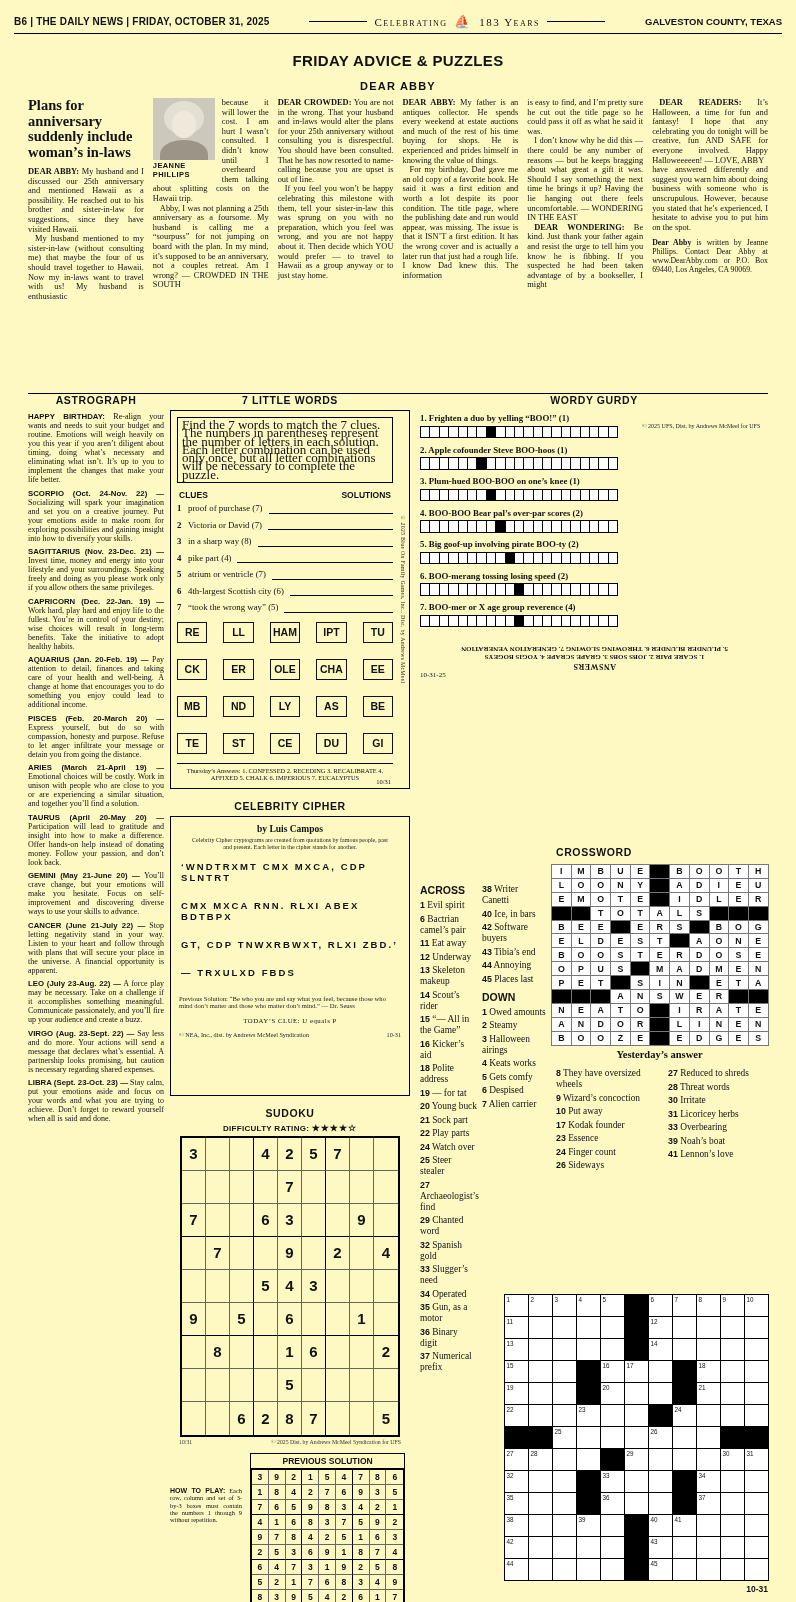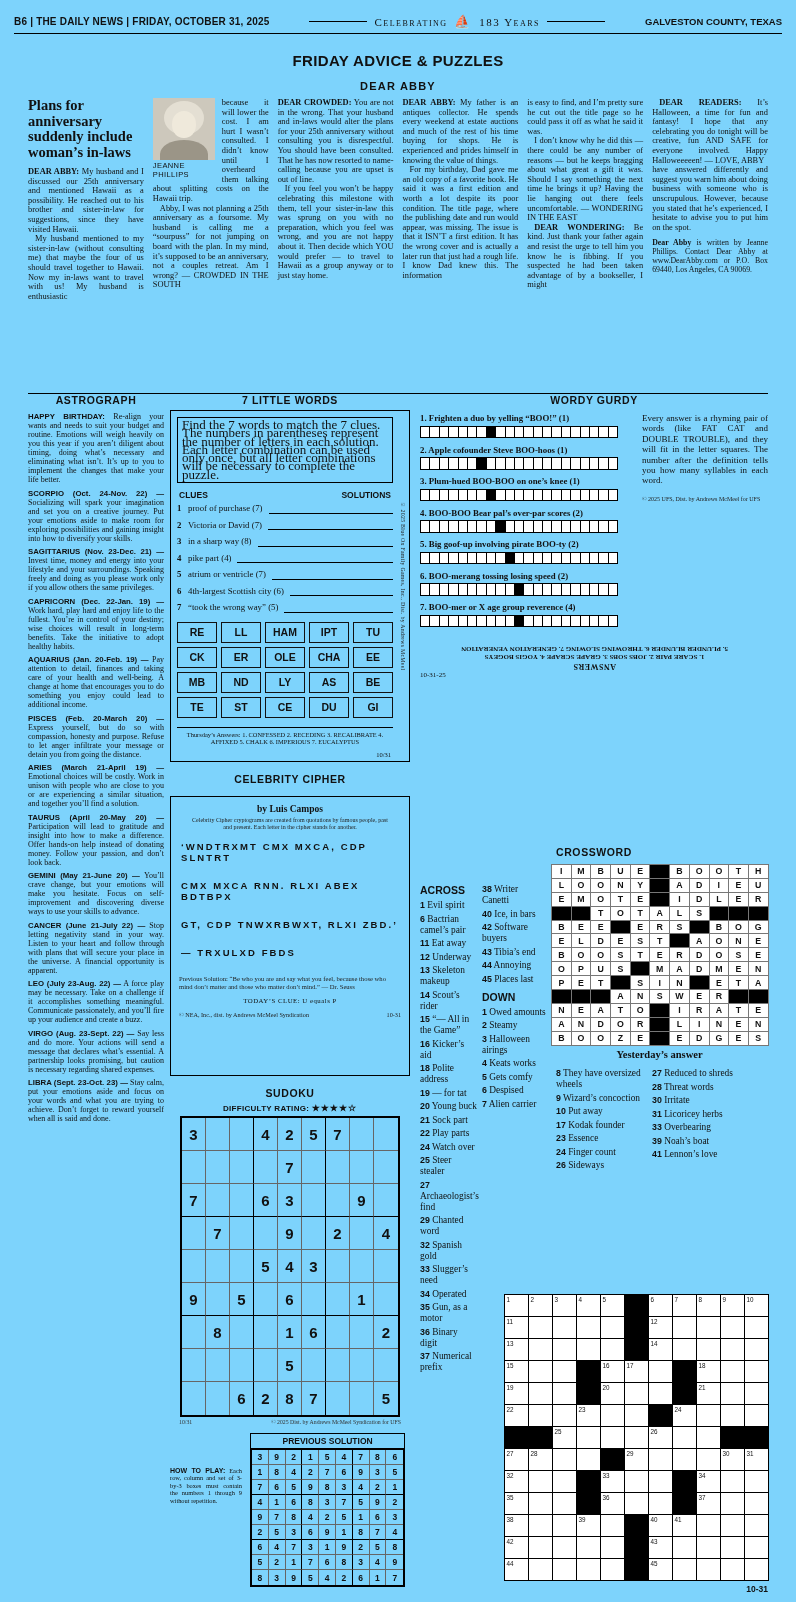--- a/index.html
+++ b/index.html
@@ -1,17 +1,17 @@
 <!DOCTYPE html>
 <html><head>
 <meta charset="utf-8">
 <style>
   *{margin:0;padding:0;box-sizing:border-box;}
   html,body{background:#fff;}
-  .page{position:relative;width:796px;height:1602px;background:#7dd3fc;color:#111;
+  .page{position:relative;width:796px;height:1602px;background:#fef9c3;color:#111;
         font-family:"Liberation Serif",serif;overflow:hidden;}
 
   
   .masthead{position:absolute;top:10px;left:14px;right:14px;height:24px;display:flex;
             align-items:center;justify-content:space-between;border-bottom:1.5px solid #000;
             font-family:"Liberation Sans",sans-serif;}
   .mast-left{font-size:10px;font-weight:bold;letter-spacing:.2px;}
   .mast-center{display:flex;align-items:center;gap:7px;font-family:"Liberation Serif",serif;
                font-size:11px;font-variant:small-caps;letter-spacing:1.5px;}
   .mast-rule{width:58px;height:1px;background:#000;}
@@ -28,21 +28,21 @@
   .da-col{flex:1;font-size:8.4px;line-height:9.6px;text-align:justify;}
   .da-headline{font-weight:bold;font-size:14.5px;line-height:15.5px;text-align:left;margin-bottom:7px;}
   .para{margin:0;}
   .para.ind{text-indent:7px;}
   .lead{font-weight:bold;}
   .photo-wrap{float:left;width:64px;margin:0 5px 2px 0;}
   .photo{width:62px;height:62px;background:#cdc8bc;position:relative;overflow:hidden;}
   .ph-hair{position:absolute;top:3px;left:11px;width:40px;height:34px;background:#e4dfd3;border-radius:50%;}
   .ph-face{position:absolute;top:13px;left:19px;width:24px;height:27px;background:#efe9db;border-radius:48%;}
   .ph-body{position:absolute;bottom:-8px;left:7px;width:48px;height:28px;background:#9b9587;border-radius:50% 50% 0 0;}
-  .photo-caption{font-family:"Liberation Sans",sans-serif;font-weight:normal;font-size:7.5px;
+  .photo-caption{font-family:"Liberation Sans",sans-serif;font-weight:bold;font-size:7.5px;
                  line-height:8.6px;margin-top:2px;letter-spacing:.4px;text-align:left;}
   .da-footer{margin-top:7px;font-size:7.8px;line-height:8.8px;text-align:justify;}
   .da-footer b{font-weight:bold;}
 
   
   .astrograph{position:absolute;top:394px;left:28px;width:136px;}
   .puz-title{text-align:center;font-family:"Liberation Sans",sans-serif;font-weight:bold;
              font-size:10.5px;letter-spacing:.6px;}
   .astro-entries{margin-top:6px;}
   .astro-entry{font-size:8px;line-height:9px;text-align:justify;margin-bottom:4.5px;}
@@ -53,31 +53,31 @@
 
   
   .slw-box{border:1.5px solid #000;margin-top:4px;padding:6px 16px 6px 6px;position:relative;min-height:352px;}
   .slw-instr{border:1px solid #000;font-size:13px;line-height:8.3px;padding:3px 4px;text-align:left;}
   .slw-headrow{display:flex;justify-content:space-between;font-weight:bold;font-size:8.5px;
                margin:7px 2px 4px;font-family:"Liberation Sans",sans-serif;}
   .slw-row{display:flex;align-items:flex-end;margin-bottom:7px;font-size:8.8px;line-height:9.5px;}
   .slw-num{font-weight:bold;width:11px;flex:none;}
   .slw-clue{white-space:nowrap;}
   .slw-line{flex:1;border-bottom:.8px solid #000;margin-left:6px;min-width:55px;height:2px;}
-  .slw-tiles{display:grid;grid-template-columns:repeat(5,1fr);gap:4px;margin:9px 0;}
+  .slw-tiles{display:grid;grid-template-columns:repeat(5,1fr);gap:16px;margin:9px 0;}
   .tile{border:1.5px solid #111;height:21px;display:flex;align-items:center;justify-content:center;
         font-family:"Liberation Sans",sans-serif;font-weight:bold;font-size:10.5px;}
   .slw-answers{font-size:6.4px;line-height:7.6px;text-align:center;border-top:1px solid #000;padding:3px 2px 0;}
   .slw-date{position:absolute;right:18px;bottom:3px;font-size:6.5px;}
   .slw-copy{position:absolute;right:3px;top:50%;transform:translateY(-50%);writing-mode:vertical-rl;
             font-size:5.8px;letter-spacing:.3px;color:#222;}
 
   
   .cipher-title{margin-top:11px;}
-  .cipher-box{border:1.5px solid #000;margin-top:11px;padding:6px 8px;height:280px;position:relative;text-align:center;}
+  .cipher-box{border:1.5px solid #000;margin-top:4px;padding:6px 8px;height:280px;position:relative;text-align:center;}
   .cipher-byline{font-weight:bold;font-size:9.5px;font-family:"Liberation Serif",serif;margin-top:1px;}
   .cipher-intro{font-size:6px;line-height:6.9px;margin:3px 10px 10px;color:#222;}
   .cipher-lines{text-align:left;padding:0 2px;}
   .cipher-line{font-family:"Liberation Sans",sans-serif;font-weight:bold;font-size:9.5px;
                letter-spacing:2.1px;margin-bottom:17px;}
   .cipher-prev{font-size:6.6px;line-height:7.7px;text-align:left;margin-top:2px;color:#222;}
   .cipher-clue{font-size:6.8px;margin-top:7px;letter-spacing:.5px;}
   .cipher-foot{display:flex;justify-content:space-between;font-size:6.2px;margin-top:7px;color:#222;}
 
   
@@ -133,21 +133,21 @@
   .cw-col2{position:absolute;left:62px;top:20px;width:64px;}
   .cw-yg{position:absolute;left:131px;top:0;border-top:.5px solid #777;border-left:.5px solid #777;width:max-content;}
   .yg-row{display:flex;}
   .yg-cell{width:19.7px;height:13.9px;border-right:.5px solid #777;border-bottom:.5px solid #777;
            display:flex;align-items:center;justify-content:center;background:#fff;
            font-family:"Liberation Sans",sans-serif;font-weight:bold;font-size:8.8px;}
   .yg-cell.blk{background:#000;}
   .cw-ylabel{position:absolute;left:131px;top:185px;width:217px;text-align:center;
              font-weight:bold;font-size:10.5px;}
   .cw-col3a{position:absolute;left:136px;top:204px;width:106px;}
-  .cw-col3b{position:absolute;left:232px;top:204px;width:100px;}
+  .cw-col3b{position:absolute;left:248px;top:204px;width:100px;}
   .cw-grid{position:absolute;left:84px;top:430px;border-top:1px solid #000;border-left:1px solid #000;width:max-content;}
   .cg-row{display:flex;}
   .cg-cell{width:24px;height:22px;border-right:1px solid #000;border-bottom:1px solid #000;
            position:relative;background:#fff;}
   .cg-cell.blk{background:#000;}
   .cg-num{position:absolute;top:.5px;left:1.5px;font-size:6.3px;font-family:"Liberation Sans",sans-serif;}
   .cw-date{position:absolute;right:0;top:720px;font-weight:bold;font-size:8.5px;
            font-family:"Liberation Sans",sans-serif;}
 </style>
 </head>
@@ -739,21 +739,20 @@
               <div class="wg-cell"></div>
               <div class="wg-cell"></div>
               <div class="wg-cell"></div>
               <div class="wg-cell"></div>
               <div class="wg-cell"></div>
               <div class="wg-cell"></div>
             </div>
           </div>
         </div>
       <div class="wg-right">
-        <div>Every answer is a rhyming pair of words (like FAT CAT and DOUBLE TROUBLE), and they will fit in the letter squares. The number after the definition tells you how many syllables in each word.</div>
         <div class="wg-copy">© 2025 UFS, Dist. by Andrews McMeel for UFS</div>
       </div>
     </div>
     <div class="wg-answers">
       <div class="wg-ans-label">ANSWERS</div>
       <div>1. SCARE PAIR 2. JOBS SOBS 3. GRAPE SCRAPE 4. YOGIS BOGEYS</div>
       <div>5. PLUNDER BLUNDER 6. THROWING SLOWING 7. GENERATION VENERATION</div>
     </div>
     <div class="wg-date">10-31-25</div>
 

